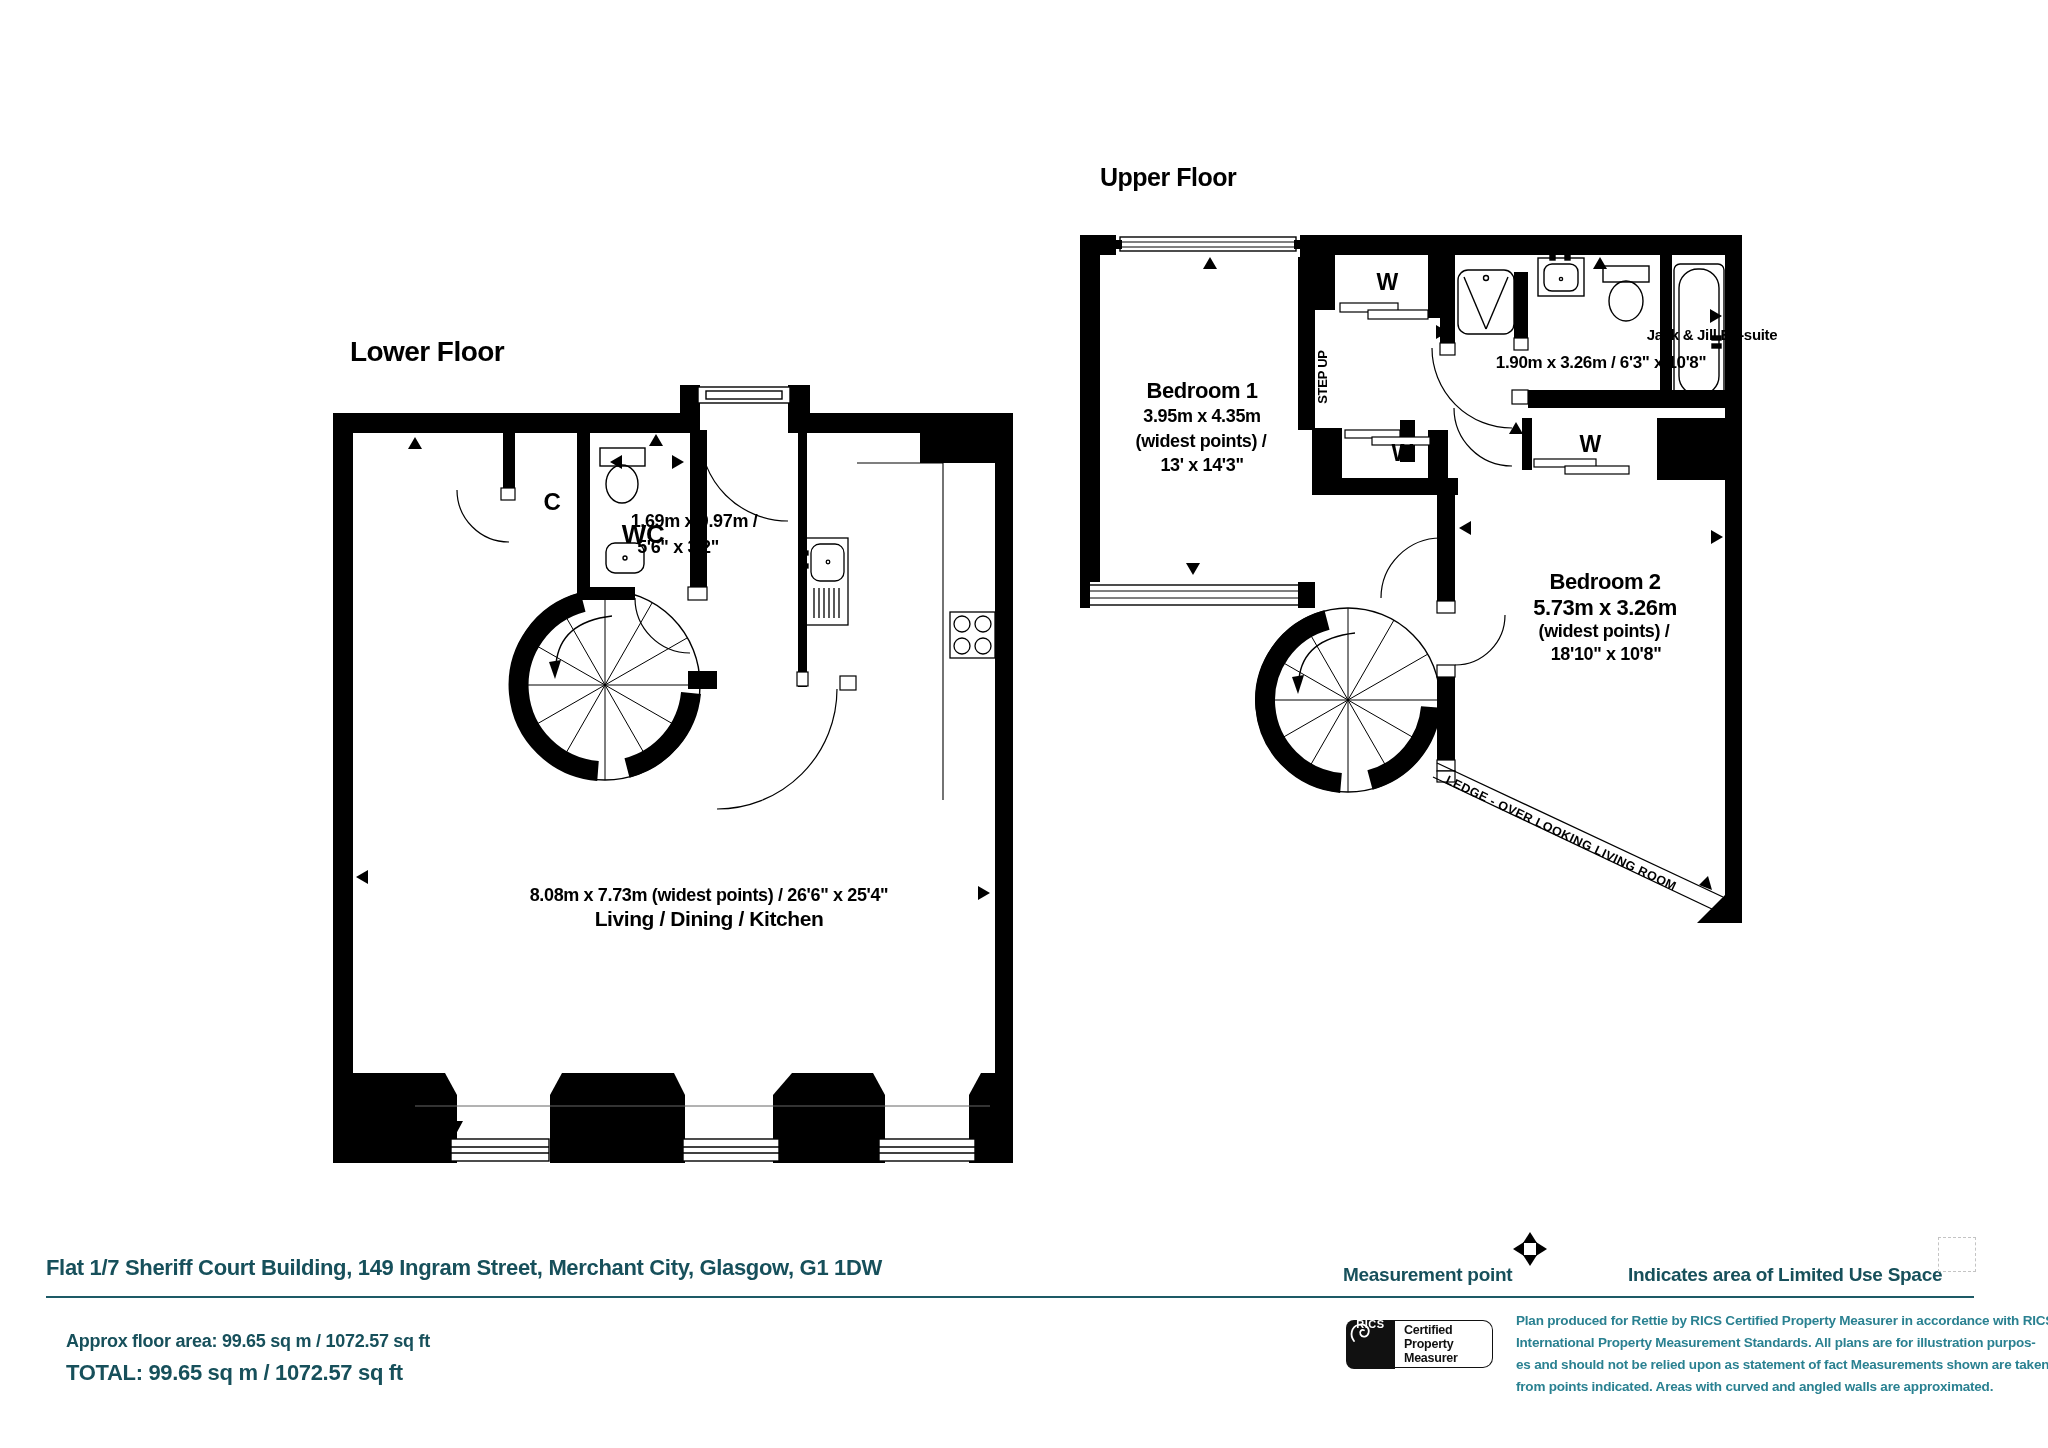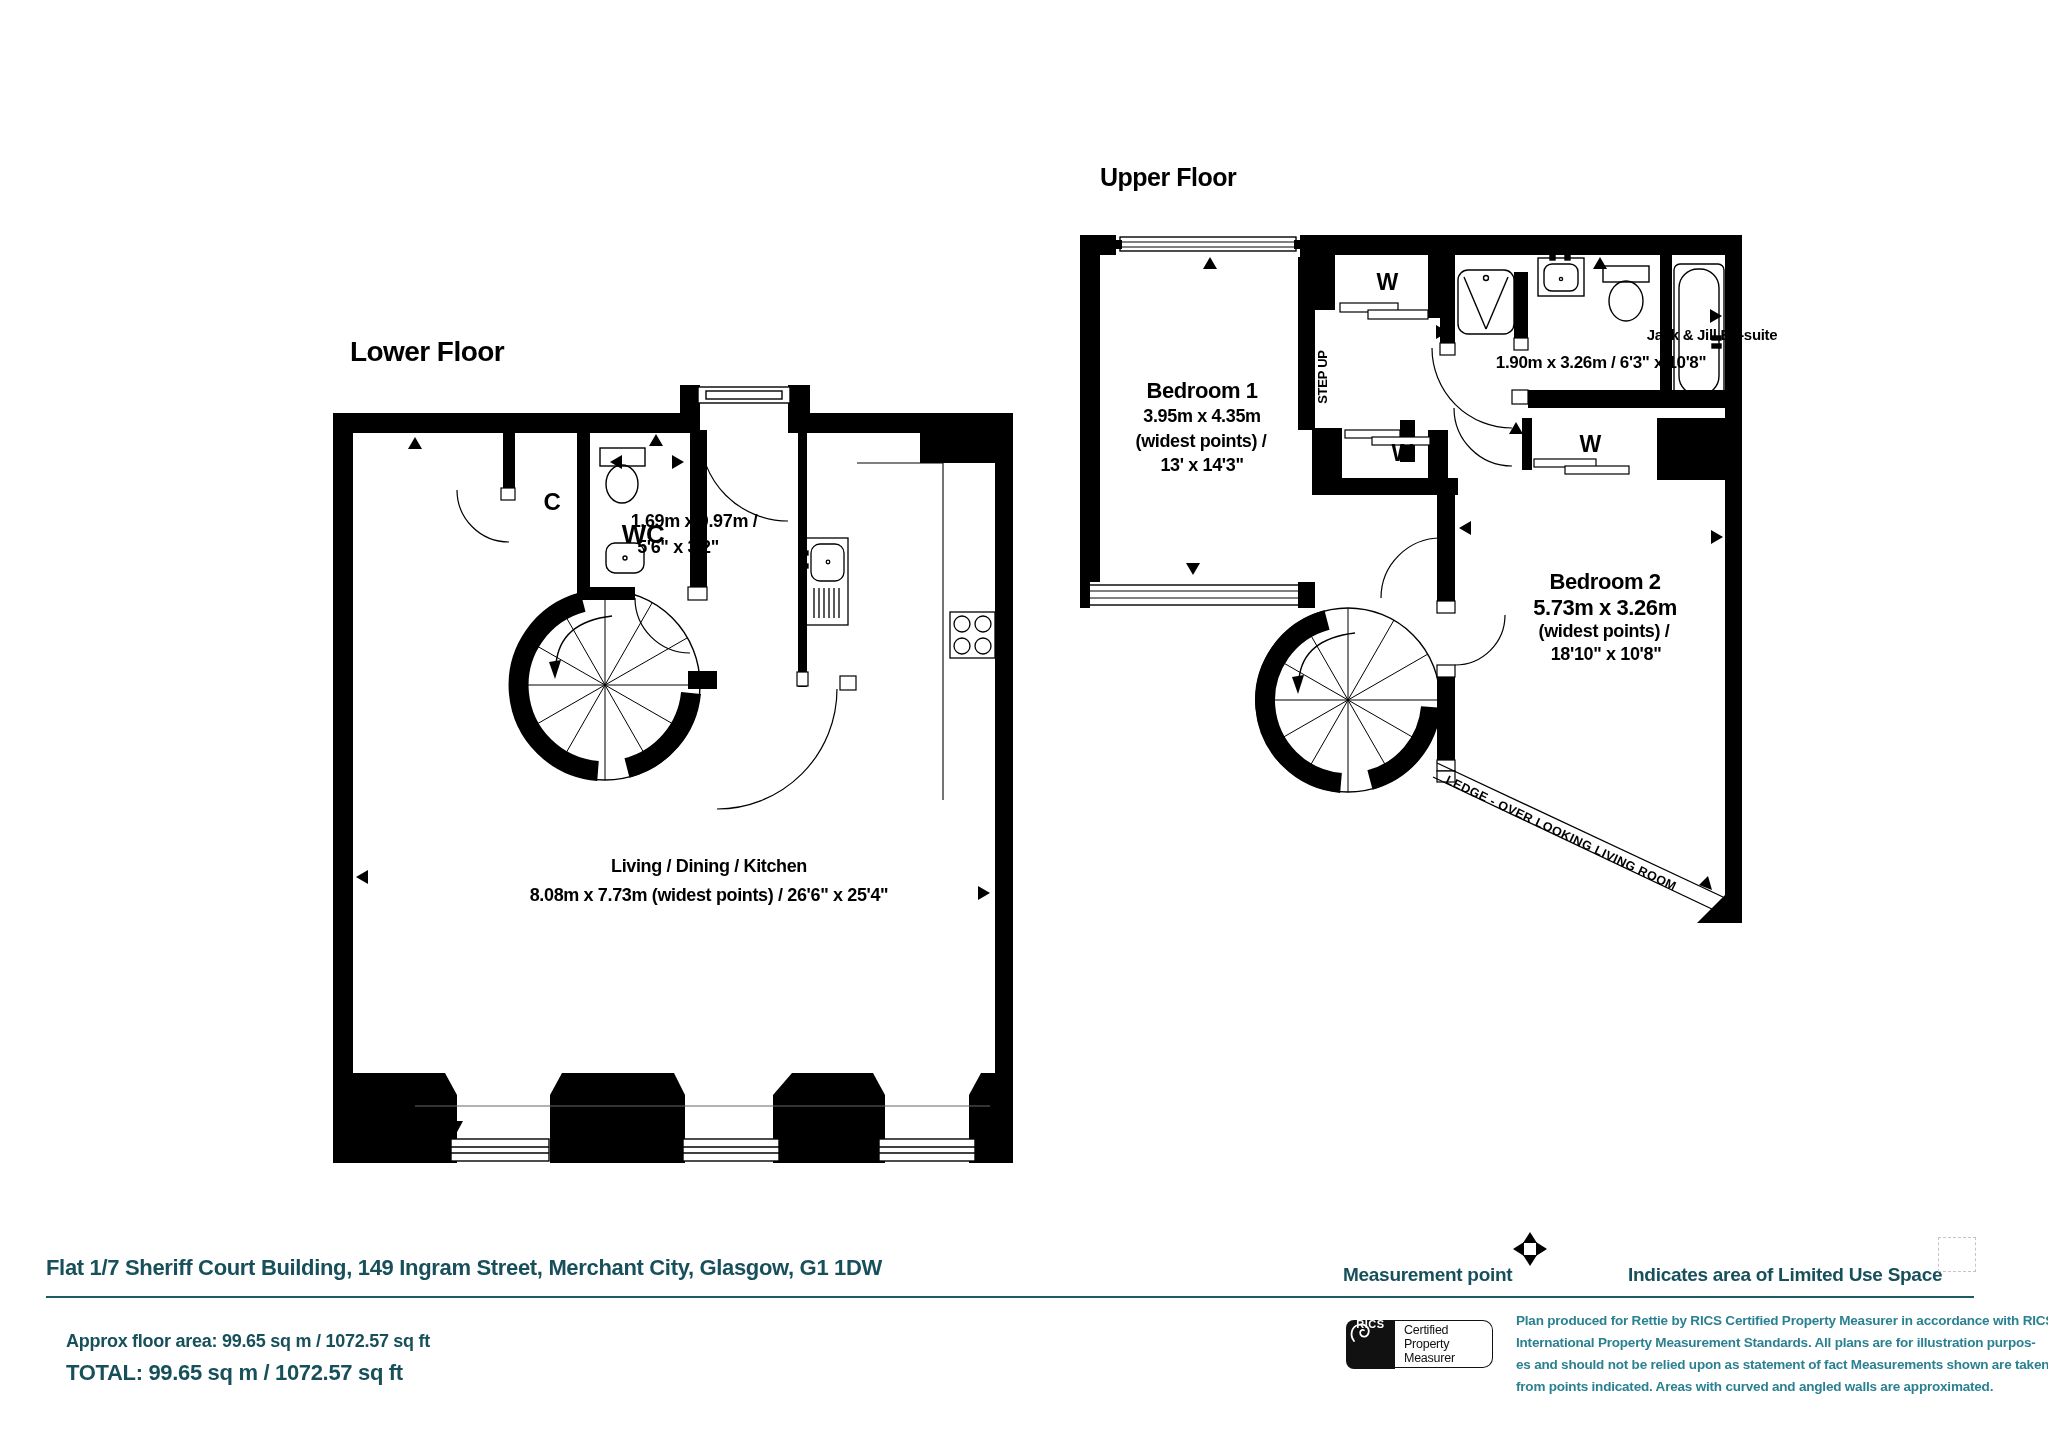--- a/index.html
+++ b/index.html
@@ -16,21 +16,21 @@
   .ftr{position:absolute;font-weight:bold;white-space:nowrap;line-height:1;letter-spacing:-0.015em;margin-top:24px;}
   .rule{position:absolute;left:46px;top:1296px;width:1928px;height:2px;background:#1d5a66;}
   .dashedbox{position:absolute;left:1938px;top:1237px;width:36px;height:33px;
              border:1.5px dashed #c4c4c4;background:#fff;}
   .rics-black{position:absolute;left:1346px;top:1320px;width:49px;height:49px;background:#111;
               border-radius:8px 0 0 8px;display:flex;flex-direction:column;align-items:center;justify-content:flex-start;}
   .rics-org{color:#fff;font-weight:bold;font-size:11px;letter-spacing:0.5px;margin-top:-2px;}
   .rics-white{position:absolute;left:1395px;top:1320px;width:97px;height:46px;background:#fff;
               border:1.6px solid #111;border-left:none;border-radius:0 10px 10px 0;
               display:flex;align-items:center;}
-  .rics-cert{font-weight:normal;color:#111;font-size:12.5px;line-height:1.12;padding-left:9px;width:70px;
+  .rics-cert{font-weight:bold;color:#111;font-size:12.5px;line-height:1.12;padding-left:9px;width:70px;
              letter-spacing:-0.02em;}
   .disc{position:absolute;left:1516px;width:470px;font-weight:bold;font-size:13.5px;line-height:22px;
         color:#2a8191;white-space:nowrap;letter-spacing:-0.015em;}
 </style>
 </head>
 <body>
 
 <div class="canvas">
 
 <svg width="2048" height="1448" viewBox="0 0 2048 1448">
@@ -246,21 +246,21 @@
     <polygon points="1530,1232 1523,1243 1537,1243"></polygon>
     <polygon points="1530,1266 1523,1255 1537,1255"></polygon>
   </g>
 </svg>
 
 <div class="lbl tl" style="left:350px;top:338px;font-size:28px;">Lower Floor</div>
 <div class="lbl" style="left:552px;top:502px;font-size:24px;">C</div>
 <div class="lbl" style="left:643px;top:494px;font-size:26px;margin-top:40px;">WC</div>
 <div class="lbl" style="left:694px;top:521px;font-size:18px;">1.69m x 0.97m /</div>
 <div class="lbl" style="left:678px;top:547px;font-size:18px;">5'6" x 3'2"</div>
-<div class="lbl" style="left:709px;top:866px;font-size:18px;">Living / Dining / Kitchen</div>
+<div class="lbl" style="left:709px;top:918px;font-size:21px;">Living / Dining / Kitchen</div>
 <div class="lbl" style="left:709px;top:895px;font-size:18px;">8.08m x 7.73m (widest points) / 26'6" x 25'4"</div>
 
 <div class="lbl tl" style="left:1100px;top:165px;font-size:25px;">Upper Floor</div>
 <div class="lbl" style="left:1202px;top:391px;font-size:22px;">Bedroom 1</div>
 <div class="lbl" style="left:1202px;top:416px;font-size:18px;">3.95m x 4.35m</div>
 <div class="lbl" style="left:1201px;top:441px;font-size:18px;">(widest points) /</div>
 <div class="lbl" style="left:1202px;top:465px;font-size:18px;">13' x 14'3"</div>
 <div class="lbl" style="left:1387px;top:282px;font-size:23px;">W</div>
 <div class="lbl" style="left:1402px;top:453px;font-size:23px;">W</div>
 <div class="lbl" style="left:1590px;top:444px;font-size:23px;">W</div>

